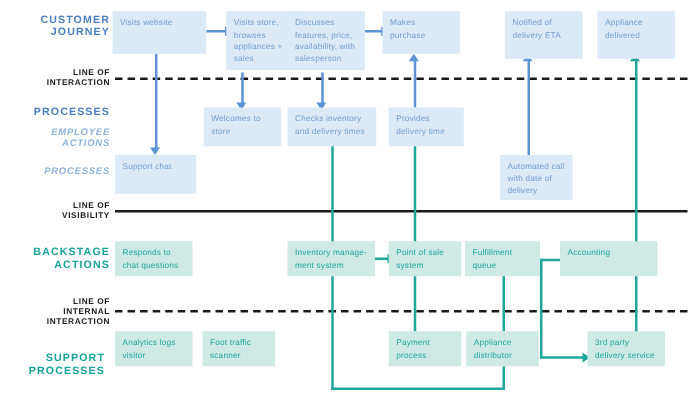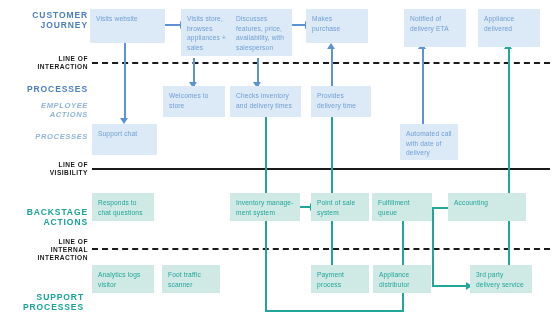--- a/index.html
+++ b/index.html
@@ -4,21 +4,21 @@
 <style>
   html,body{margin:0;padding:0;background:#ffffff;}
   body{width:557px;height:321px;overflow:hidden;
        font-family:"Liberation Sans","DejaVu Sans",sans-serif;}
   #blueprint{position:relative;width:557px;height:321px;text-decoration:underline;}
 
   
   .rowlabel{position:absolute;text-align:right;line-height:1.18;
             letter-spacing:.9px;font-weight:bold;}
   .lbl-blue{color:#4a7fc1;font-size:8.5px;}
-  .lbl-teal{color:#17a398;font-size:8.5px;margin-top:11px;}
+  .lbl-teal{color:#17a398;font-size:8.5px;}
   .lbl-black{color:#1a1a1a;font-size:6.6px;letter-spacing:.5px;}
   .lbl-sub{color:#8fb4da;font-size:7.6px;font-style:italic;font-weight:bold;
            letter-spacing:.6px;}
 
   
   .box{position:absolute;box-sizing:border-box;padding:5px 6px;
        font-size:6.6px;line-height:1.45;letter-spacing:.15px;overflow:hidden;}
   .box.blue{background:#dce9f7;color:#6f9fd4;}
   .box.teal{background:#cfe9e5;color:#21a69a;}
 

